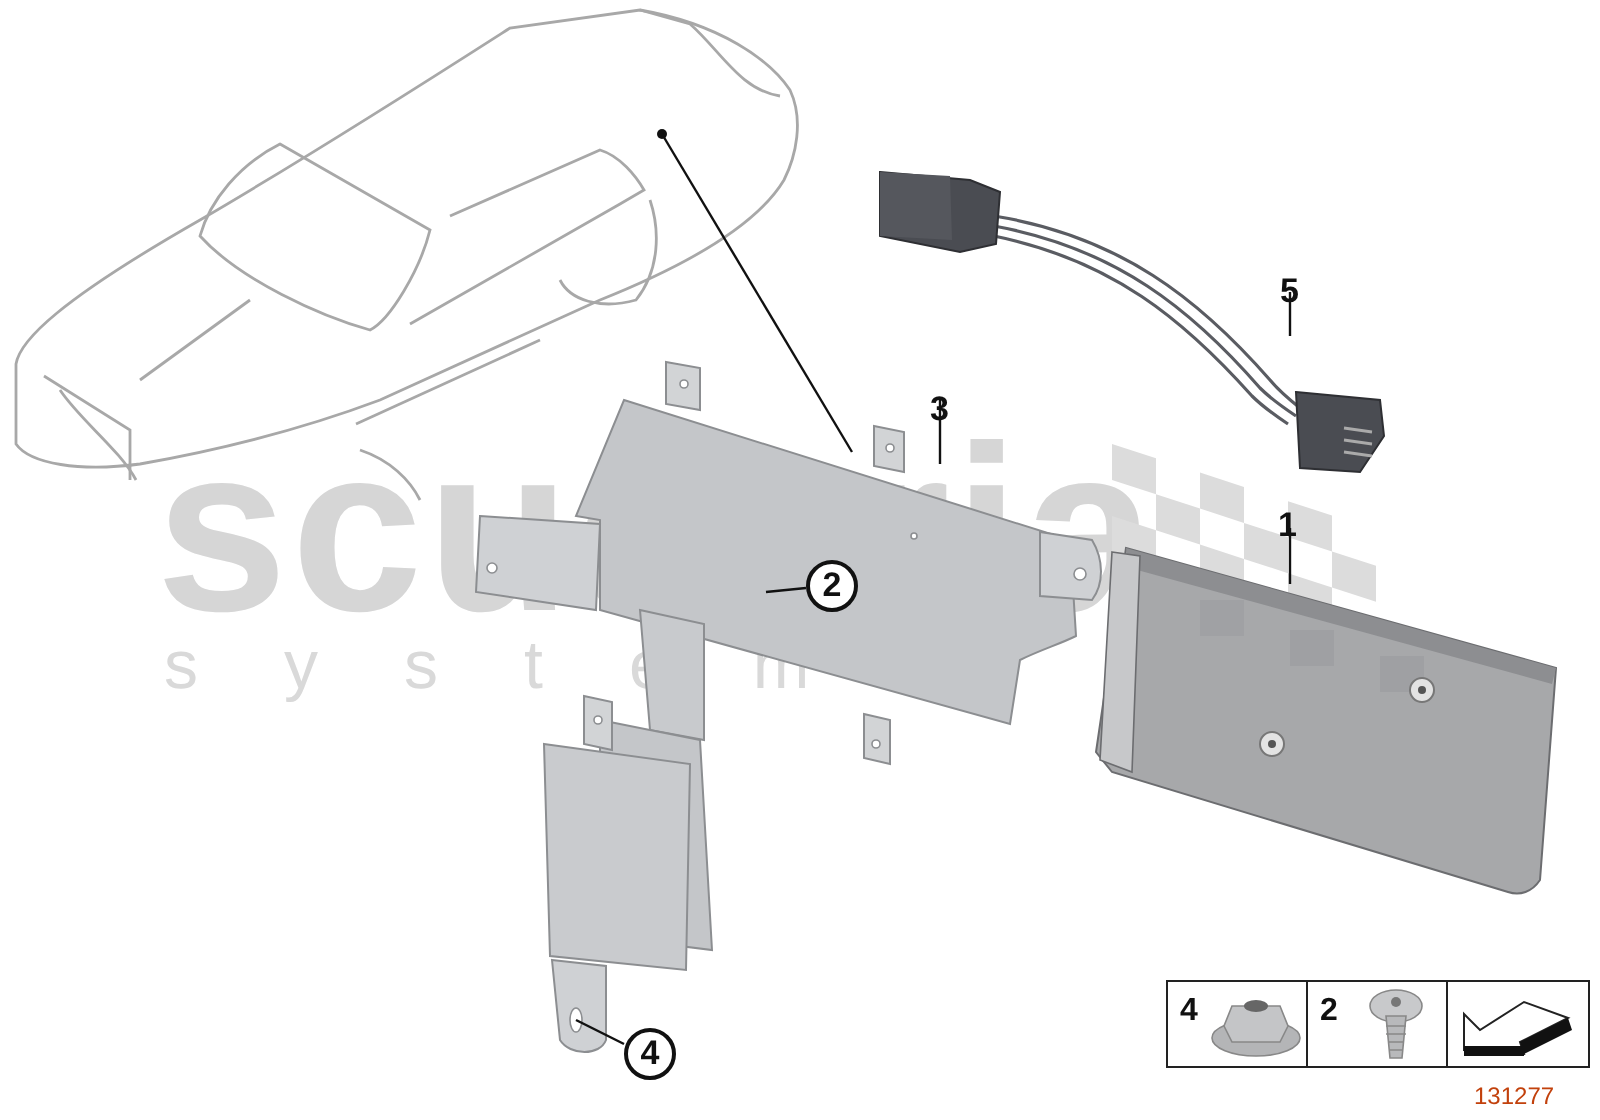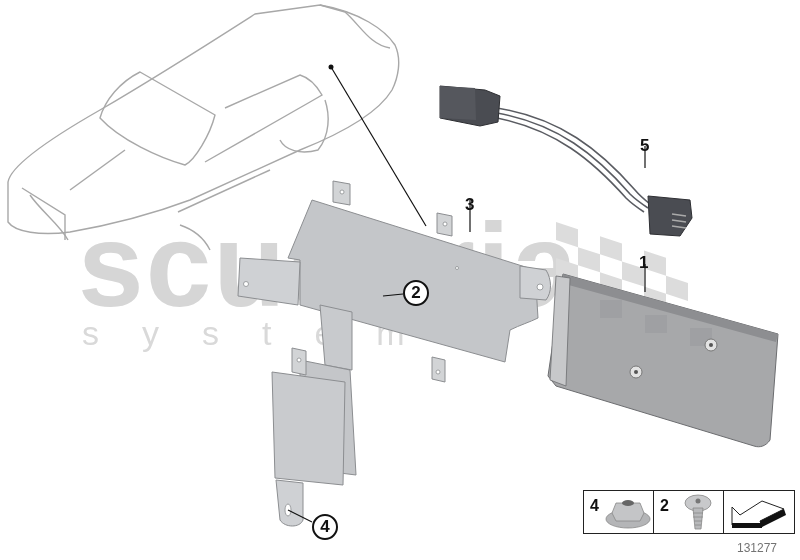--- a/index.html
+++ b/index.html
@@ -12,21 +12,21 @@
             letter-spacing: 43px; line-height: 1; }
   .callout { position: absolute; font-weight: bold; font-size: 17px; color: #111; line-height: 1; }
   .callout-circle { position: absolute; width: 26px; height: 26px; border: 2px solid #111; border-radius: 50%;
                     background: #fff; font-weight: bold; font-size: 17px; color: #111;
                     display: flex; align-items: center; justify-content: center; box-sizing: border-box; }
   .legend { position: absolute; left: 583px; top: 490px; width: 210px; height: 42px;
             border: 1px solid #222; display: flex; background: #fff; }
   .legend-cell { position: relative; width: 70px; height: 42px; border-right: 1px solid #222; box-sizing: border-box; }
   .legend-cell:last-child { border-right: none; }
   .legend-num { position: absolute; left: 6px; top: 6px; font-weight: bold; font-size: 16px; color: #111; }
-  .diagram-id { position: absolute; left: 737px; top: 541px; font-size: 12px; color: #737373; }
+  .diagram-id { position: absolute; left: 737px; top: 541px; font-size: 12px; color: #c2410c; }
 </style>
 </head>
 <body>
 
 <div class="wm-main">scuderia</div>
 <div class="wm-sub">systems</div>
 
 <svg class="layer" viewBox="0 0 800 560">
   <g fill="#dcdcdc" transform="translate(556,222) skewY(18)">
     <rect x="0" y="0" width="22" height="18"></rect>

